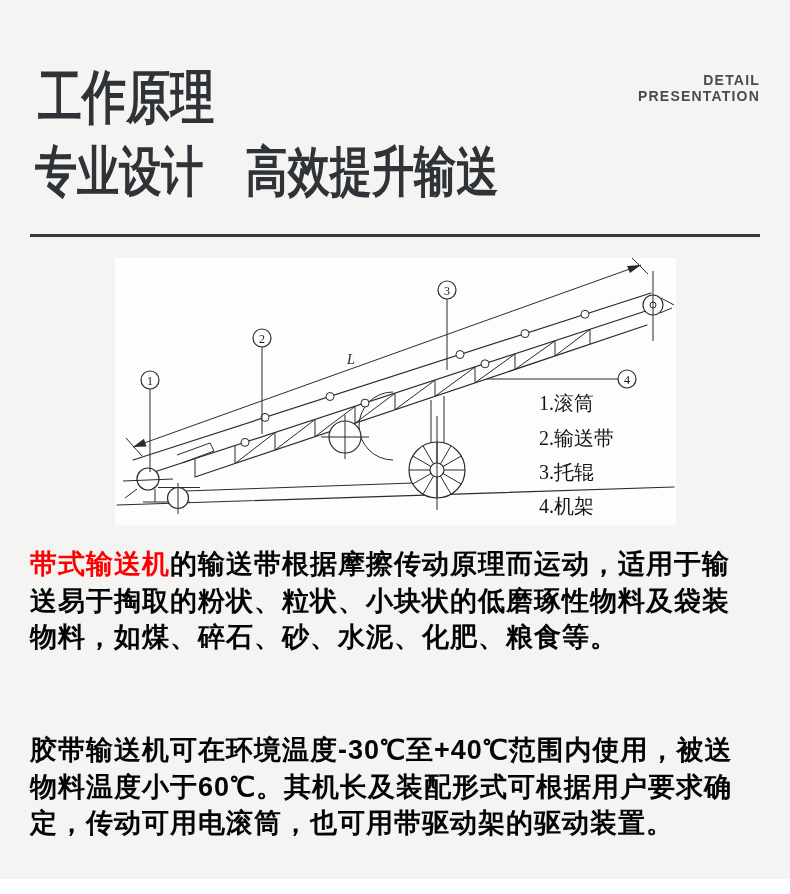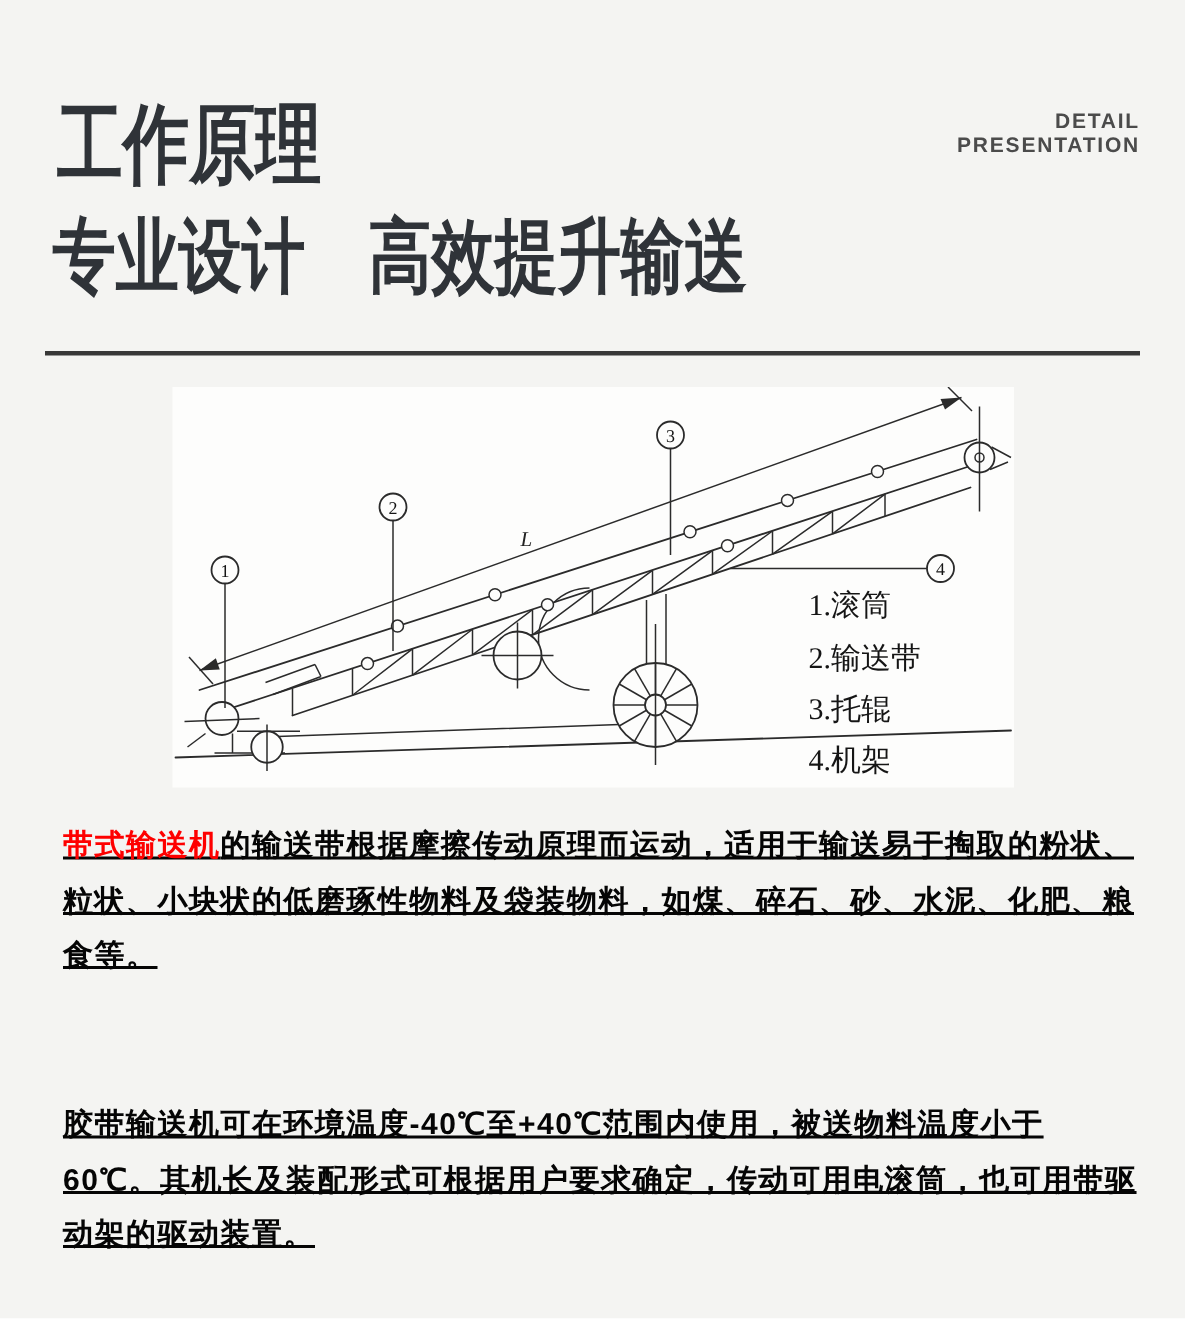--- a/index.html
+++ b/index.html
@@ -28,23 +28,23 @@
     background:#fdfdfc;margin:0;
   }
   .diagram-box svg{display:block;}
   .sk{stroke:#2b2b2b;stroke-width:1.2;fill:none;stroke-linecap:round;}
   .skt{stroke:#2b2b2b;stroke-width:1;fill:none;}
   .wh{fill:#fdfdfc;}
   .legend-text{font-family:"Liberation Serif",serif;font-size:20px;fill:#151515;}
   .callout-num{font-family:"Liberation Serif",serif;font-size:12px;fill:#151515;}
   .dim-l{font-family:"Liberation Serif",serif;font-style:italic;font-size:14px;fill:#222;}
 
-  .body-text{position:absolute;left:42px;width:716px;margin:0;
-    font-size:20px;line-height:36.6px;letter-spacing:1px;
-    font-weight:bold;color:#050505;text-decoration:underline;}
+  .body-text{position:absolute;left:30px;width:716px;margin:0;
+    font-size:27px;line-height:36.6px;letter-spacing:1px;
+    font-weight:bold;color:#050505;}
   .p1{top:546px;}
   .p2{top:732px;}
   .hl-red{color:#fe0000;}
 </style>
 </head>
 <body>
 
 <div class="page">
 
   <h1 class="page-title">工作原理</h1>
@@ -184,15 +184,15 @@
         <text class="legend-text" x="424" y="152">1.滚筒</text>
         <text class="legend-text" x="424" y="187">2.输送带</text>
         <text class="legend-text" x="424" y="221">3.托辊</text>
         <text class="legend-text" x="424" y="255">4.机架</text>
       </g>
     </svg>
   </figure>
 
   <p class="body-text p1"><span class="hl-red">带式输送机</span><span>的输送带根据摩擦传动原理而运动，适用于输送易于掏取的粉状、粒状、小块状的低磨琢性物料及袋装物料，如煤、碎石、砂、水泥、化肥、粮食等。</span></p>
 
-  <p class="body-text p2">胶带输送机可在环境温度-40℃至+40℃范围内使用，被送物料温度小于60℃。其机长及装配形式可根据用户要求确定，传动可用电滚筒，也可用带驱动架的驱动装置。</p>
+  <p class="body-text p2">胶带输送机可在环境温度-30℃至+40℃范围内使用，被送物料温度小于60℃。其机长及装配形式可根据用户要求确定，传动可用电滚筒，也可用带驱动架的驱动装置。</p>
 
 </div>
 
 </body></html>

